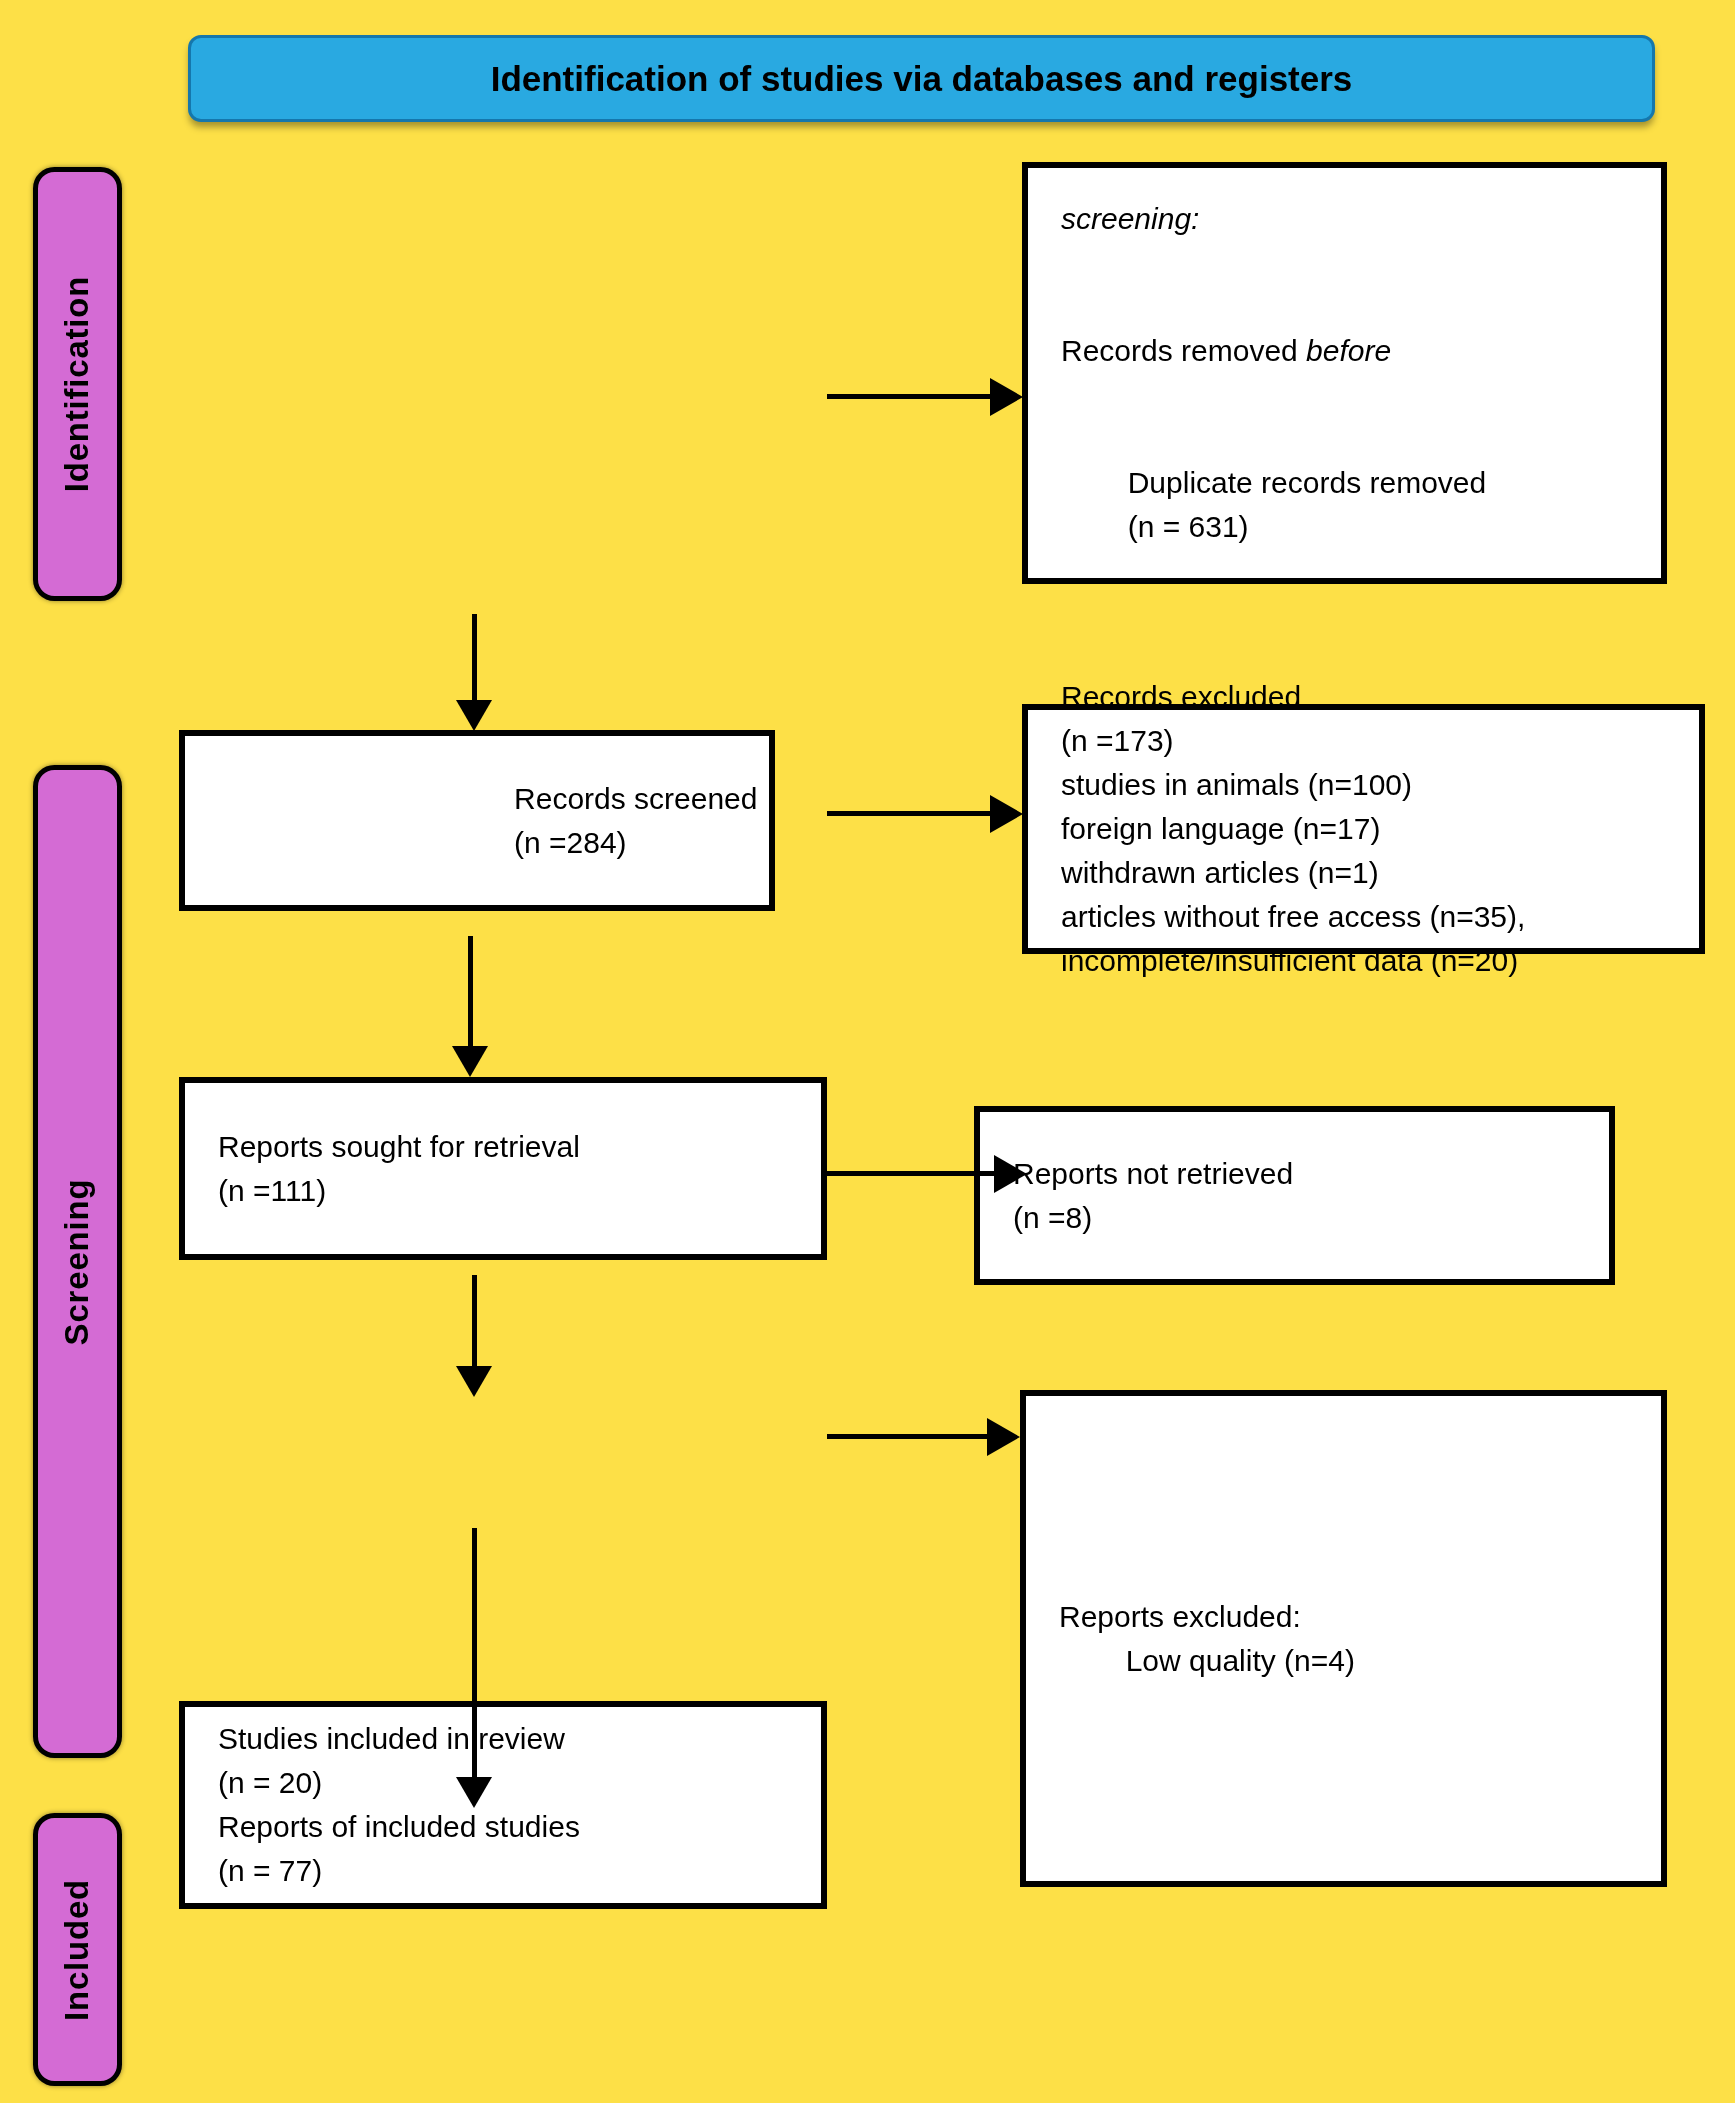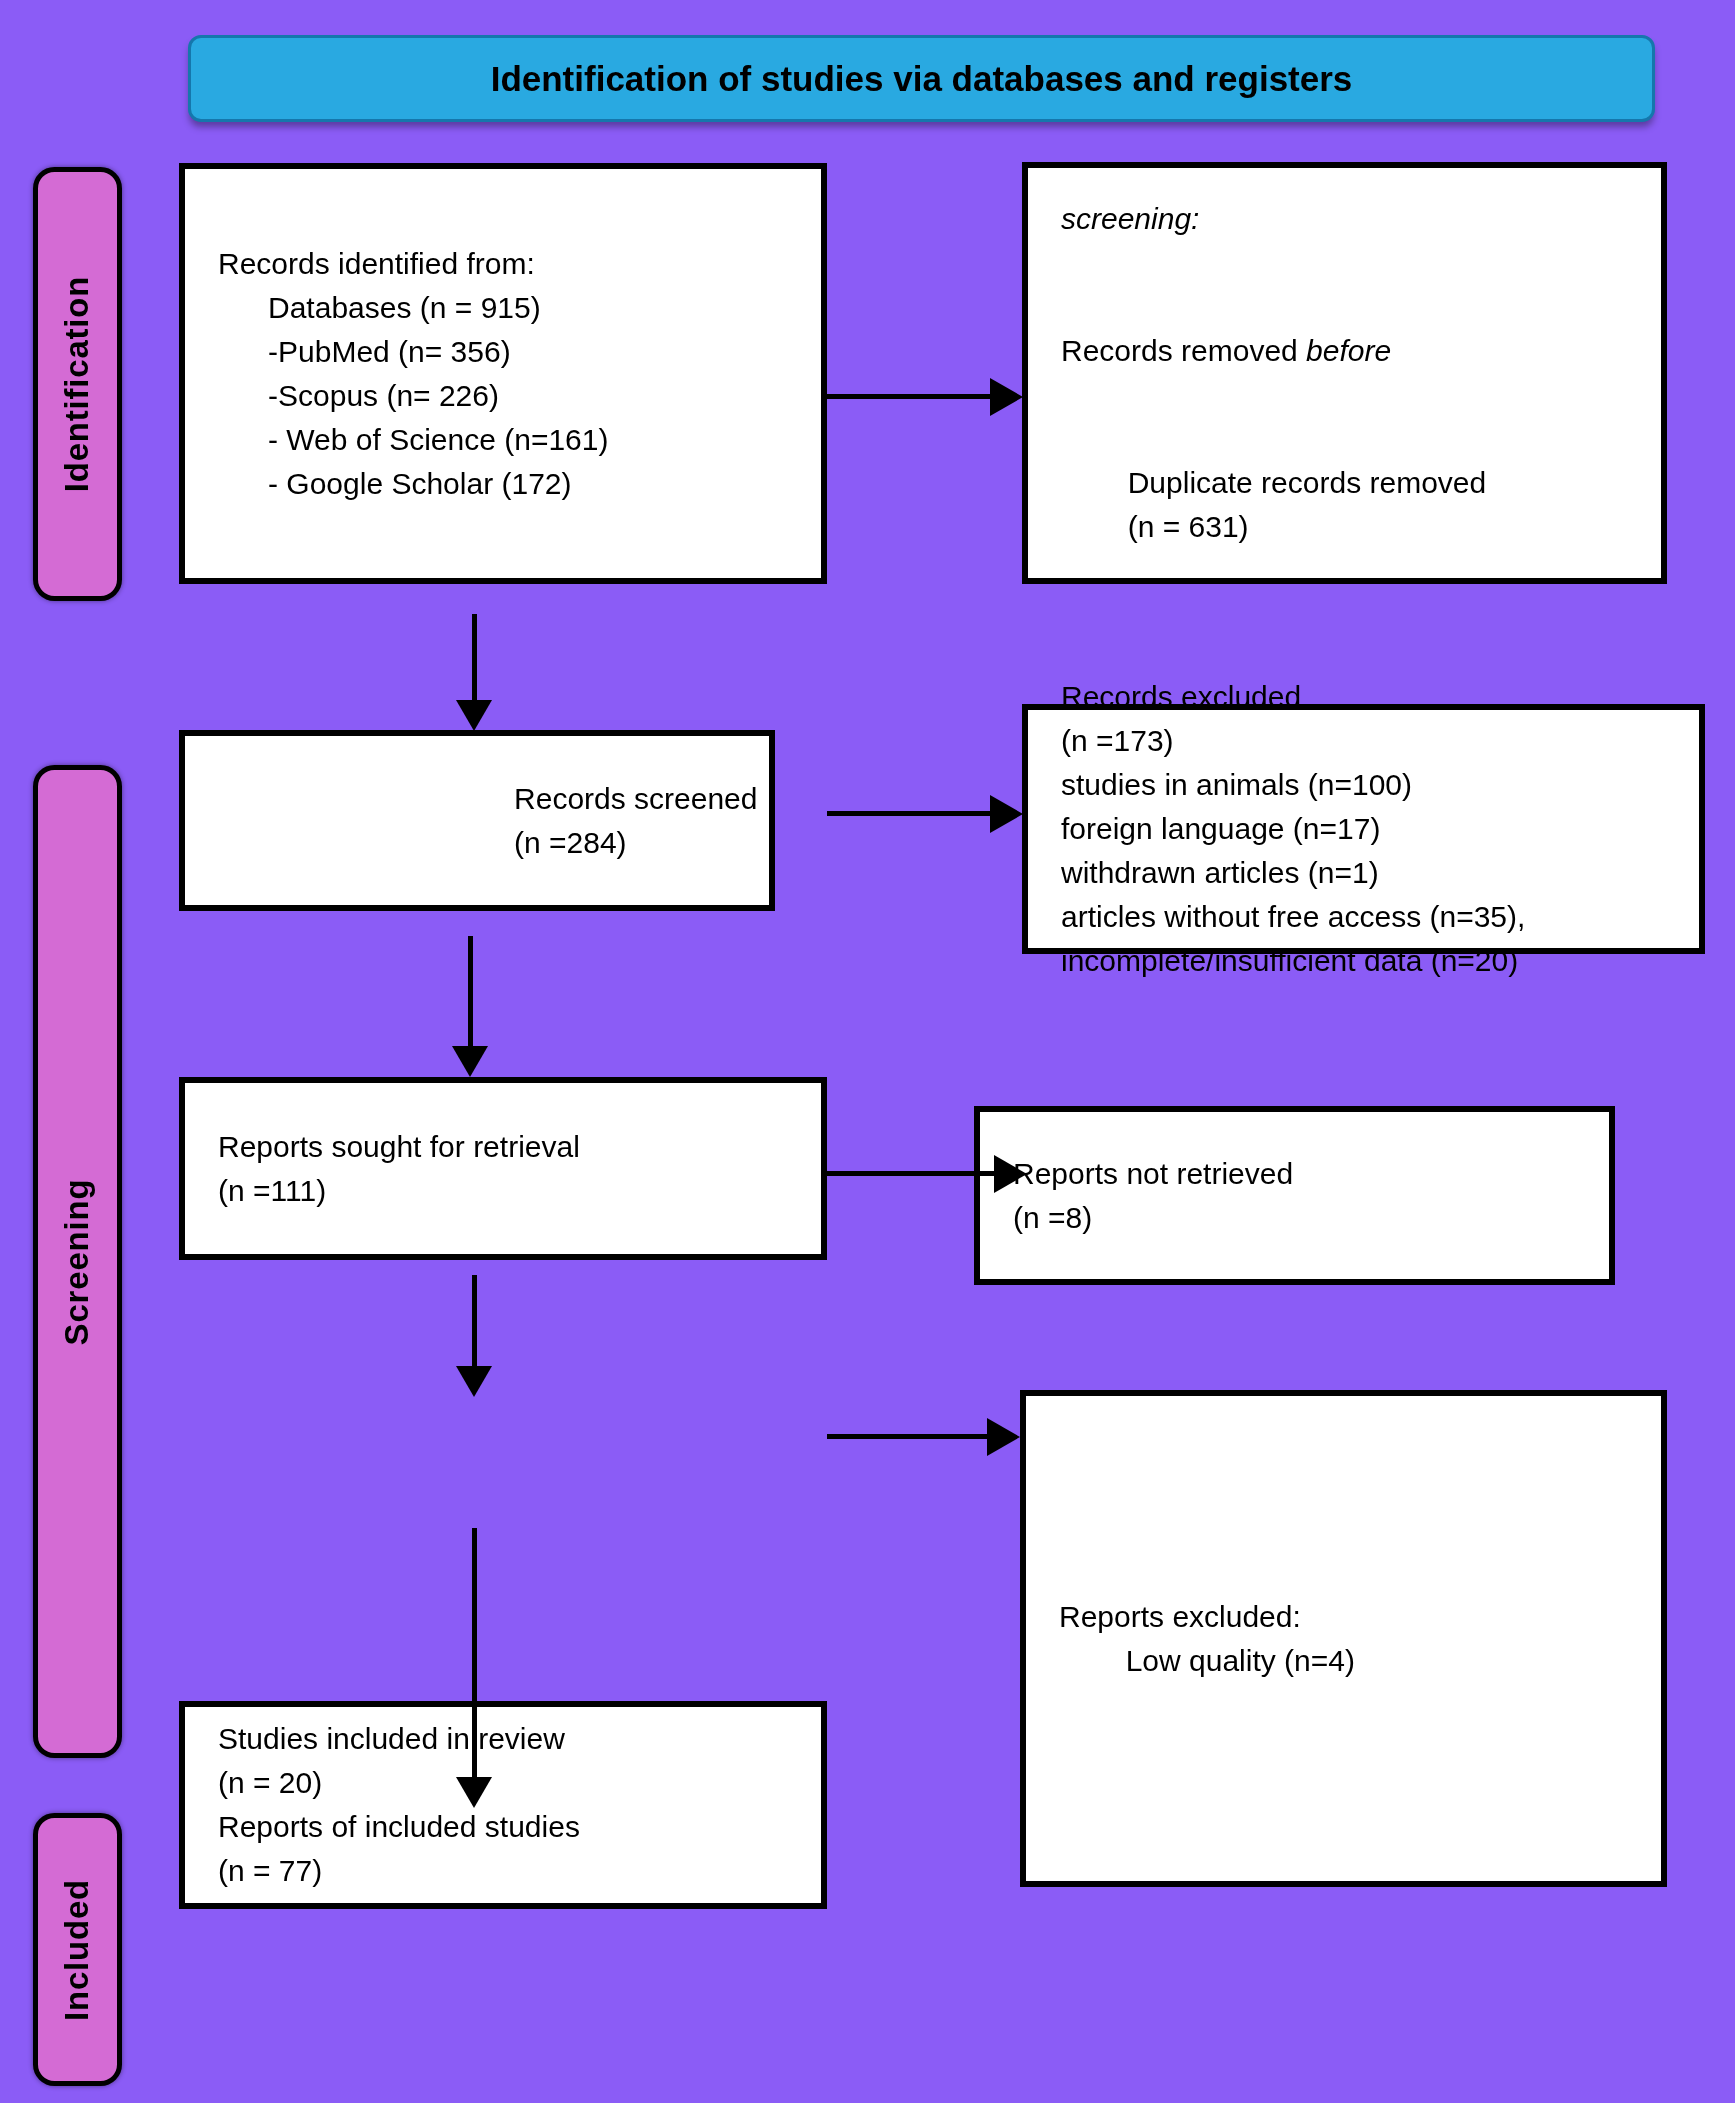--- a/index.html
+++ b/index.html
@@ -1,18 +1,18 @@
 <!DOCTYPE html>
 <html style="font-size:13px"><head>
 <meta charset="utf-8">
 <style>
   html,body{margin:0;padding:0;background:#fff;}
   *{box-sizing:border-box;}
   #canvas{
-    position:relative;width:1735px;height:2104px;background:#8b5cf6;
+    position:relative;width:1735px;height:2104px;background:#fde047;
     font-family:"Liberation Sans","DejaVu Sans",sans-serif;color:#000;
   }
   
   .banner{
     position:absolute;left:188px;top:35px;width:1467px;height:87px;
     background:#29A9E1;border:3.3px solid #1577AC;border-radius:13px;
     display:flex;align-items:center;justify-content:center;
     font-size:35px;font-weight:bold;
     box-shadow:0 5.8px 7.4px -1.6px rgba(0,0,0,0.35);
   }
@@ -88,28 +88,20 @@
   <div class="stage" id="stage-identification">
     <span class="rot">Identification</span>
   </div>
   <div class="stage" id="stage-screening">
     <span class="rot">Screening</span>
   </div>
   <div class="stage" id="stage-included">
     <span class="rot">Included</span>
   </div>
 
-  <div class="wbox" id="box-identified">
-    <div class="txt">Records identified from:
-      Databases (n = 915)
-      -PubMed (n= 356)
-      -Scopus (n= 226)
-      - Web of Science (n=161)
-      - Google Scholar (172)</div>
-  </div>
 
   <div class="wbox" id="box-removed">
     <div class="txt">
       <div class="line"><span class="it">screening:</span></div>
       <div class="line"><span>Records removed </span><span class="it">before</span></div>
       <div class="pre">        Duplicate records removed
         (n = 631)</div>
     </div>
   </div>
 

